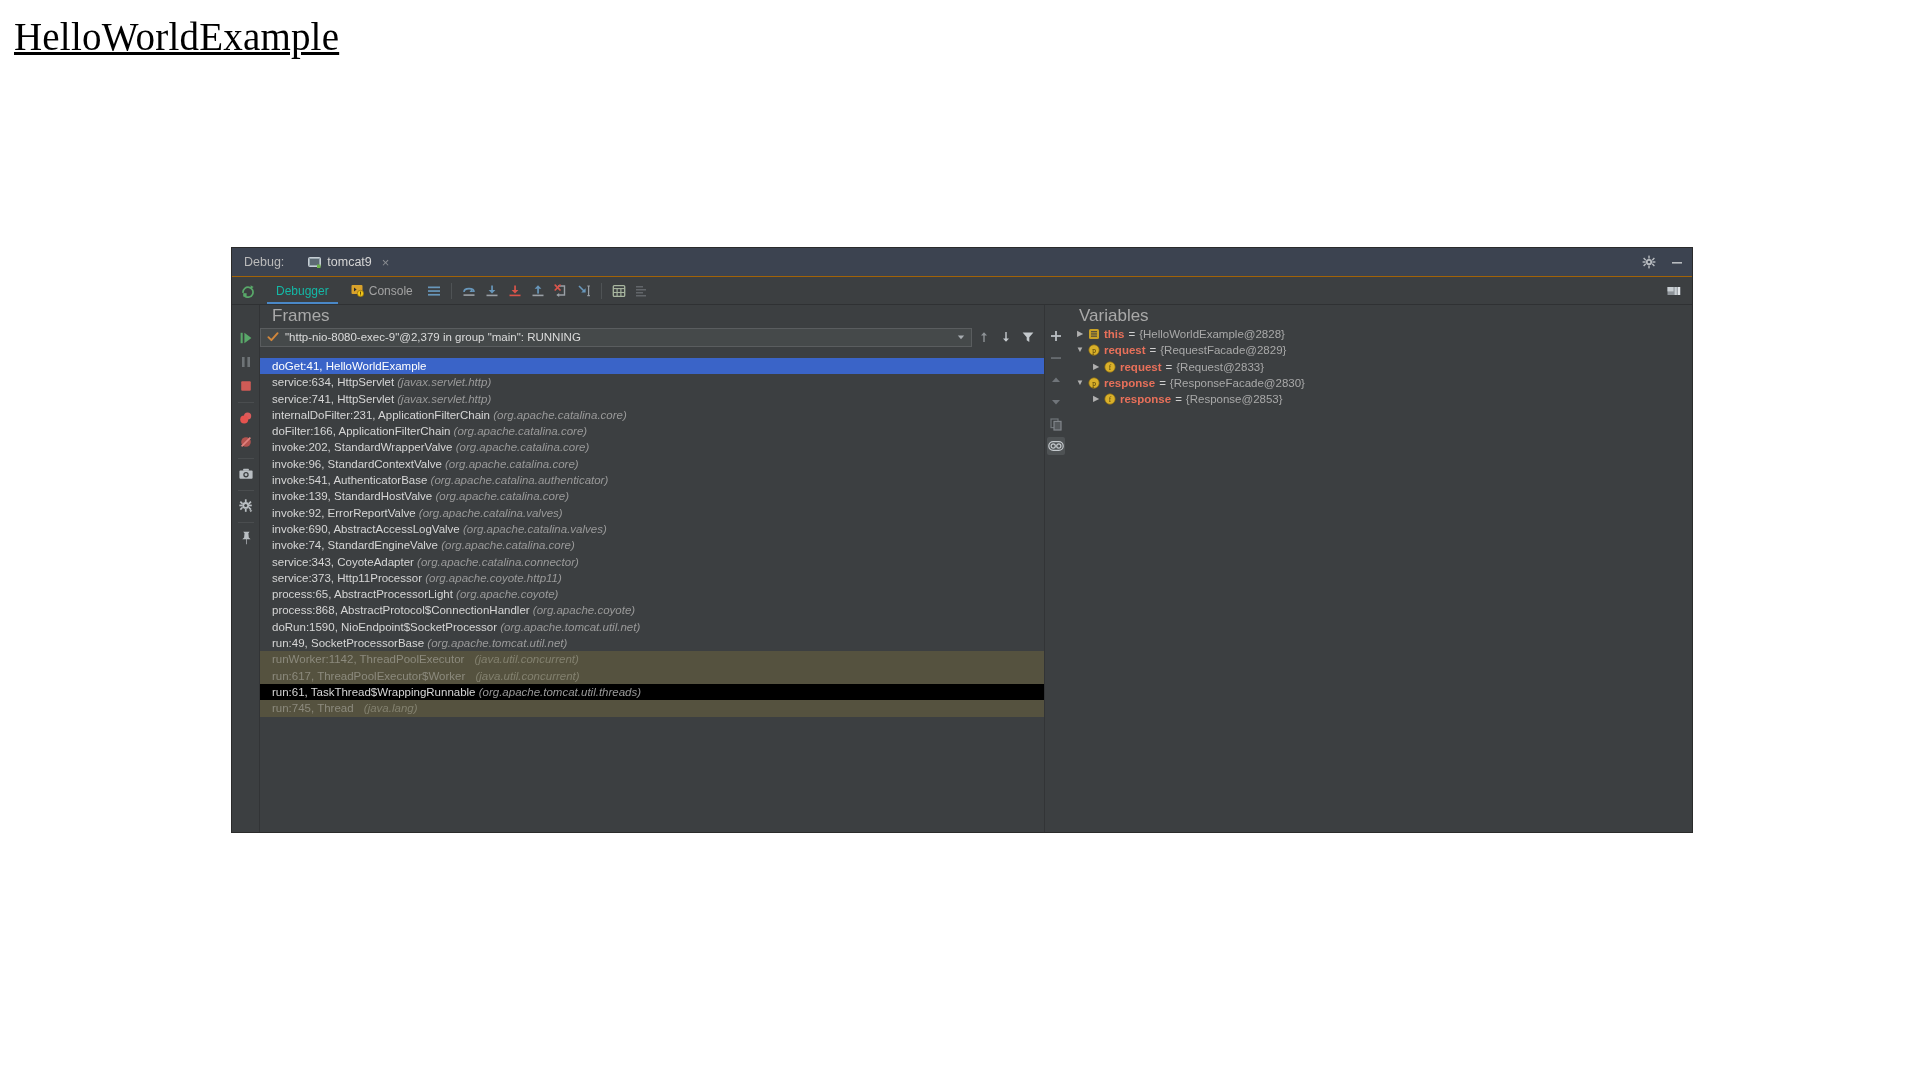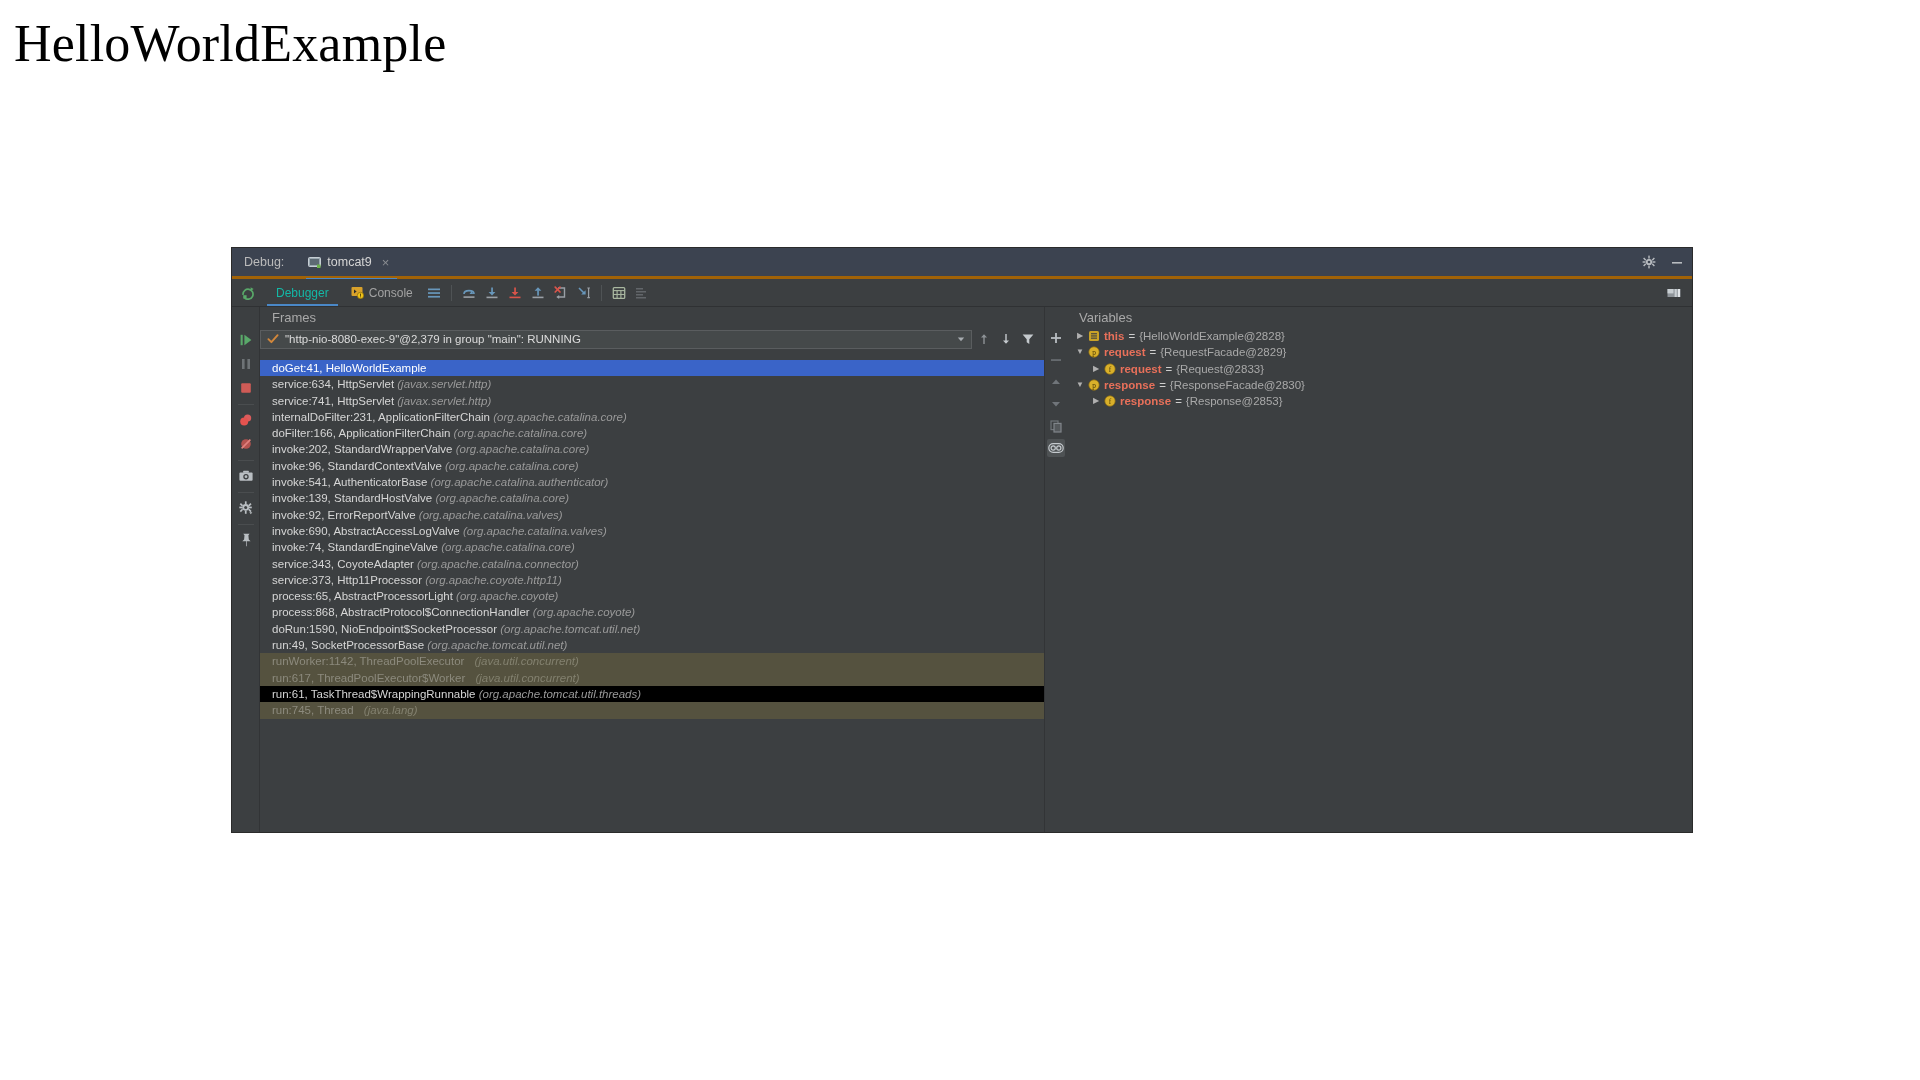--- a/index.html
+++ b/index.html
@@ -11,24 +11,25 @@
     overflow: hidden;
     font-family: "Liberation Sans", sans-serif;
   }
 
   
   #page-title {
     position: absolute;
     left: 14px;
     top: 14px;
     font-family: "Liberation Serif", serif;
-    font-size: 52px;
+    font-size: 39px;
     color: #000000;
     letter-spacing: 0.2px;
     white-space: nowrap;
+    text-decoration: underline;
   }
 
   
   #debug-window {
     position: absolute;
     left: 232px;
     top: 248px;
     width: 1460px;
     height: 584px;
     background: #3c3f41;
@@ -36,21 +37,21 @@
     overflow: hidden;
   }
 
   
   .win-header {
     position: relative;
     height: 28px;
     background: #3c4350;
     display: flex;
     align-items: center;
-    border-bottom: 3px solid #a16207;
+    border-bottom: 1px solid #a16207;
   }
   .win-header .lbl {
     color: #bbbbbb;
     font-size: 12.5px;
     margin-left: 12px;
   }
   .run-tab {
     position: relative;
     display: flex;
     align-items: center;
@@ -170,21 +171,21 @@
     display: flex;
     flex-direction: column;
     background: #3c3f41;
     border-right: 1px solid #323436;
     box-sizing: border-box;
   }
   .pane-title {
     height: 21px;
     line-height: 21px;
     color: #a9a9a9;
-    font-size: 13px;
+    font-size: 17px;
     padding-left: 12px;
   }
   .thread-row {
     display: flex;
     align-items: center;
     padding: 0 6px 0 0;
     height: 22px;
   }
   .thread-combo {
     flex: 1;

